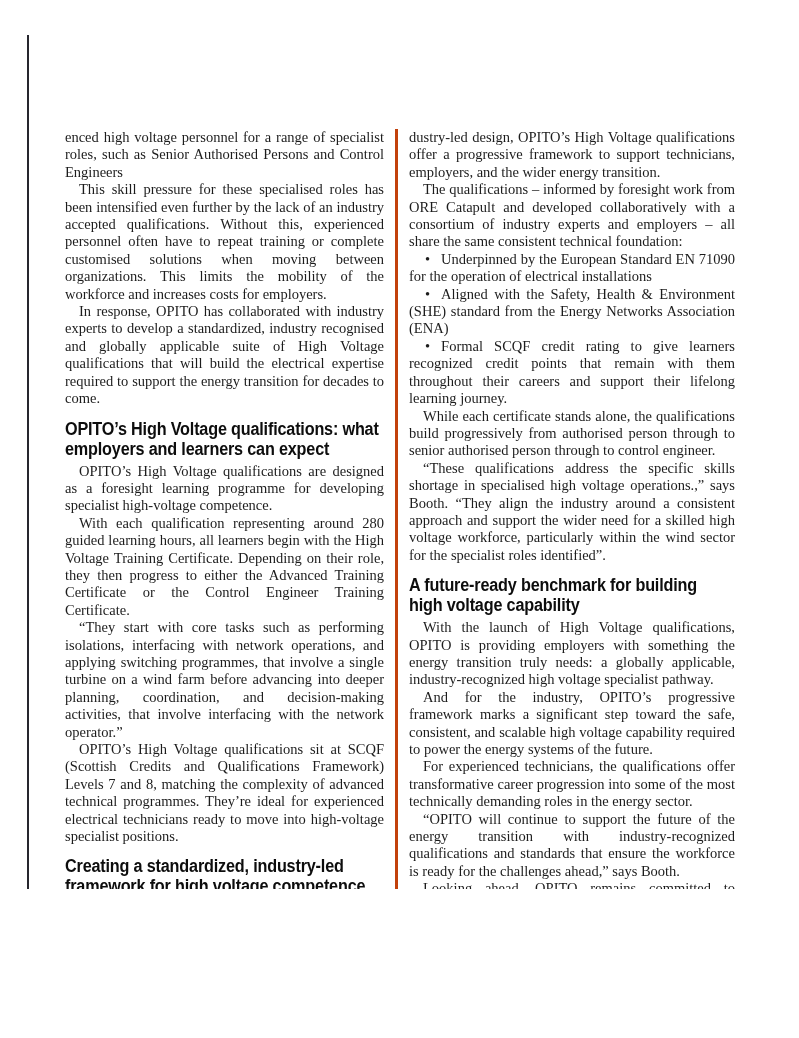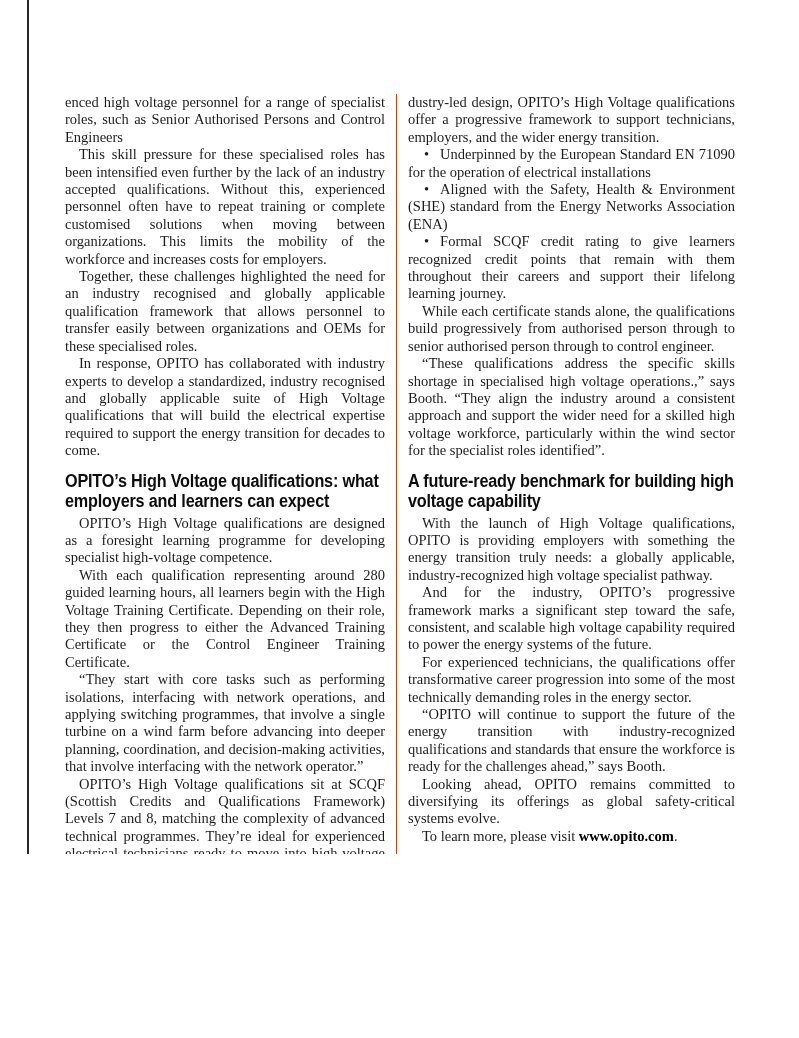--- a/index.html
+++ b/index.html
@@ -4,37 +4,38 @@
 <style>
   html, body { margin: 0; padding: 0; background: #ffffff; }
   .page {
     position: relative;
     width: 799px;
     height: 854px;
     background: #ffffff;
     overflow: hidden;
     font-family: "Liberation Serif", serif;
     color: #1c1c1c;
+    margin-top: 35px;
   }
   .page-border-left {
     position: absolute;
     left: 27px; top: 0;
     width: 2px; height: 1038px;
     background: #26262e;
   }
   .content {
     position: absolute;
     left: 65px; top: 94px;
     width: 670px;
     display: flex;
     align-items: stretch;
   }
   .col { font-size: 14.5px; line-height: 17.4px; text-align: justify; }
   .col-left  { width: 320px; padding-right: 11px; }
-  .col-right { width: 327px; padding-left: 11px; border-left: 1px solid #c2410c; }
+  .col-right { width: 327px; padding-left: 11px; border-left: 3px solid #c2410c; }
   .para { margin: 0; }
   .indent { text-indent: 14px; }
   .bullet-para { text-indent: 16px; }
   .bullet-glyph { display: inline; margin-right: 11px; }
   .heading {
     font-family: "Liberation Sans", sans-serif;
     font-weight: 700;
     font-size: 18px;
     line-height: 20px;
     color: #0d0d0d;
@@ -102,33 +103,33 @@
 
 <div class="page">
 
   <div class="page-border-left"></div>
 
   <div class="content">
 
     <div class="col col-left">
       <p class="para">enced high voltage personnel for a range of specialist roles, such as Senior Authorised Persons and Control Engineers</p>
       <p class="para indent">This skill pressure for these specialised roles has been intensified even further by the lack of an industry accepted qualifications. Without this, experienced personnel often have to repeat training or complete customised solutions when moving between organizations. This limits the mobility of the workforce and increases costs for employers.</p>
-      <p class="para indent">Together, these challenges highlighted the need for an industry recognised and globally applicable qualification framework that allows personnel to transfer easily between organizations and OEMs for these specialised roles.</p>
       <p class="para indent">In response, OPITO has collaborated with industry experts to develop a standardized, industry recognised and globally applicable suite of High Voltage qualifications that will build the electrical expertise required to support the energy transition for decades to come.</p>
       <h2 class="heading">OPITO’s High Voltage qualifications: what employers and learners can expect</h2>
       <p class="para indent">OPITO’s High Voltage qualifications are designed as a foresight learning programme for developing specialist high-voltage competence.</p>
       <p class="para indent">With each qualification representing around 280 guided learning hours, all learners begin with the High Voltage Training Certificate. Depending on their role, they then progress to either the Advanced Training Certificate or the Control Engineer Training Certificate.</p>
       <p class="para indent">“They start with core tasks such as performing isolations, interfacing with network operations, and applying switching programmes, that involve a single turbine on a wind farm before advancing into deeper planning, coordination, and decision-making activities, that involve interfacing with the network operator.”</p>
       <p class="para indent">OPITO’s High Voltage qualifications sit at SCQF (Scottish Credits and Qualifications Framework) Levels 7 and 8, matching the complexity of advanced technical programmes. They’re ideal for experienced electrical technicians ready to move into high-voltage specialist positions.</p>
       <h2 class="heading">Creating a standardized, industry-led framework for high voltage competence</h2>
       <p class="para indent">Combining a consistent technical foundation with in-</p>
     </div>
 
     <div class="col col-right">
       <p class="para">dustry-led design, OPITO’s High Voltage qualifications offer a progressive framework to support technicians, employers, and the wider energy transition.</p>
+      <p class="para indent">The qualifications – informed by foresight work from ORE Catapult and developed collaboratively with a consortium of industry experts and employers – all share the same consistent technical foundation:</p>
       <p class="para bullet-para"><span class="bullet-glyph">•</span><span>Underpinned by the European Standard EN 71090 for the operation of electrical installations</span></p>
       <p class="para bullet-para"><span class="bullet-glyph">•</span><span>Aligned with the Safety, Health &amp; Environment (SHE) standard from the Energy Networks Association (ENA)</span></p>
       <p class="para bullet-para"><span class="bullet-glyph">•</span><span>Formal SCQF credit rating to give learners recognized credit points that remain with them throughout their careers and support their lifelong learning journey.</span></p>
       <p class="para indent">While each certificate stands alone, the qualifications build progressively from authorised person through to senior authorised person through to control engineer.</p>
       <p class="para indent">“These qualifications address the specific skills shortage in specialised high voltage operations.,” says Booth. “They align the industry around a consistent approach and support the wider need for a skilled high voltage workforce, particularly within the wind sector for the specialist roles identified”.</p>
       <h2 class="heading">A future-ready benchmark for building high voltage capability</h2>
       <p class="para indent">With the launch of High Voltage qualifications, OPITO is providing employers with something the energy transition truly needs: a globally applicable, industry-recognized high voltage specialist pathway.</p>
       <p class="para indent">And for the industry, OPITO’s progressive framework marks a significant step toward the safe, consistent, and scalable high voltage capability required to power the energy systems of the future.</p>
       <p class="para indent">For experienced technicians, the qualifications offer transformative career progression into some of the most technically demanding roles in the energy sector.</p>
       <p class="para indent">“OPITO will continue to support the future of the energy transition with industry-recognized qualifications and standards that ensure the workforce is ready for the challenges ahead,” says Booth.</p>

